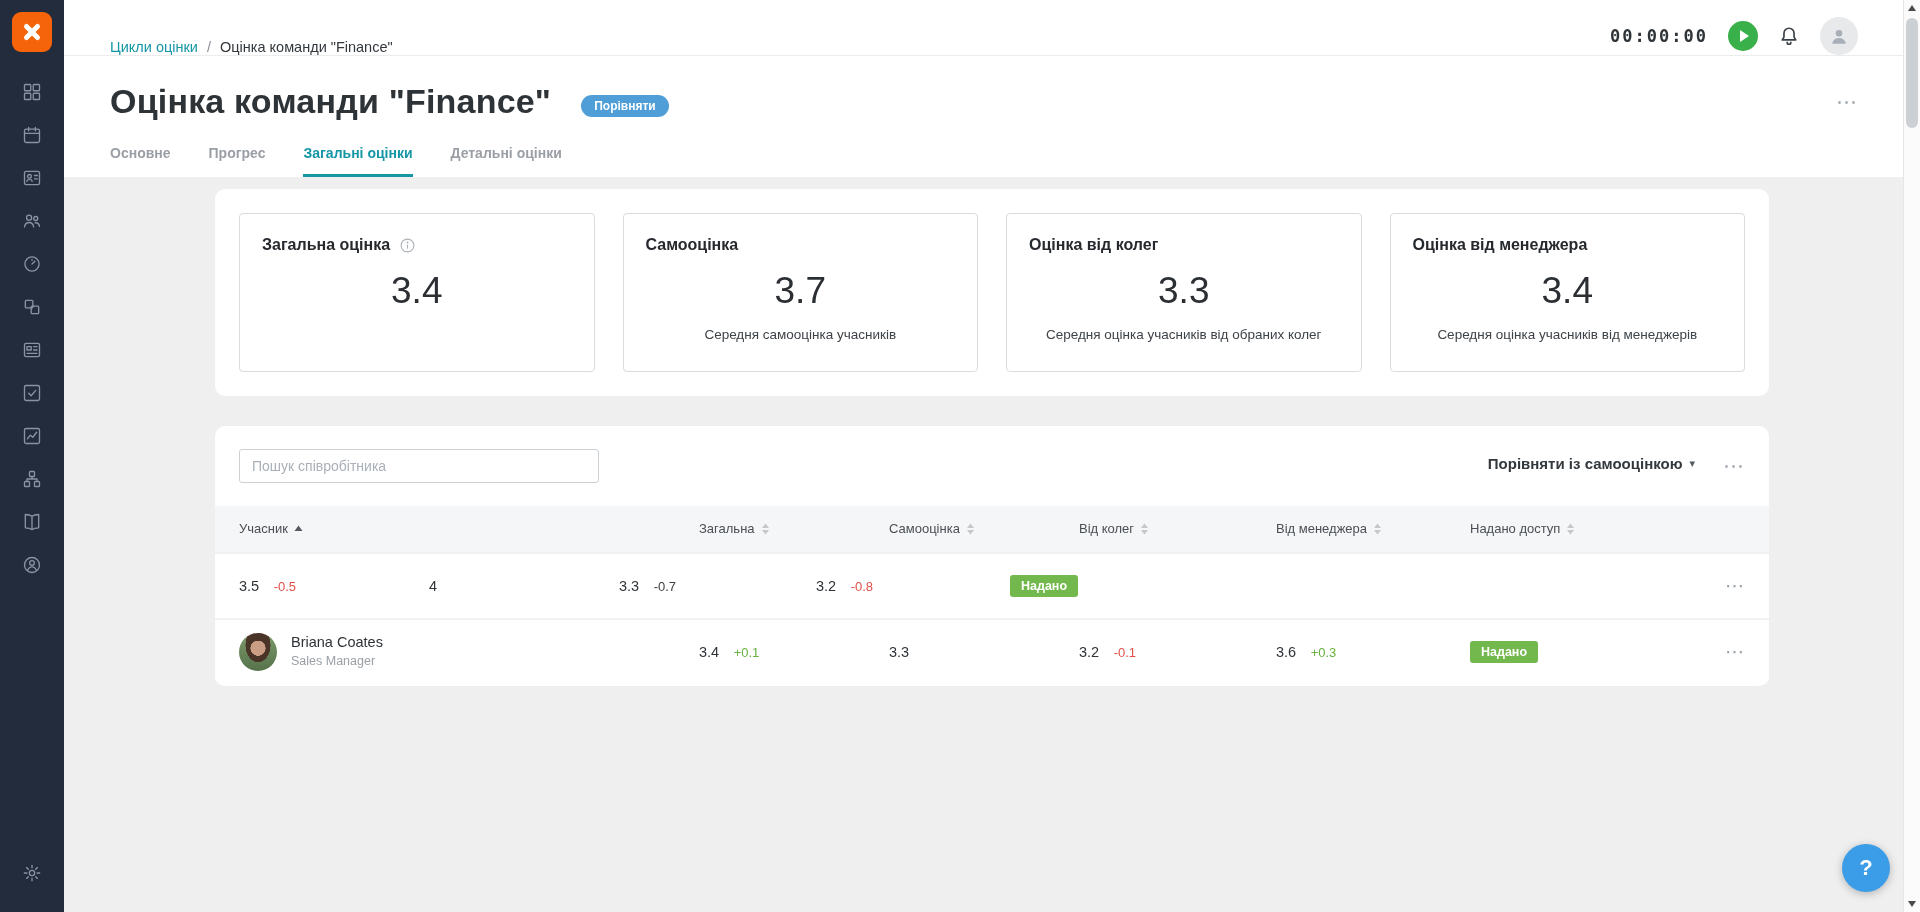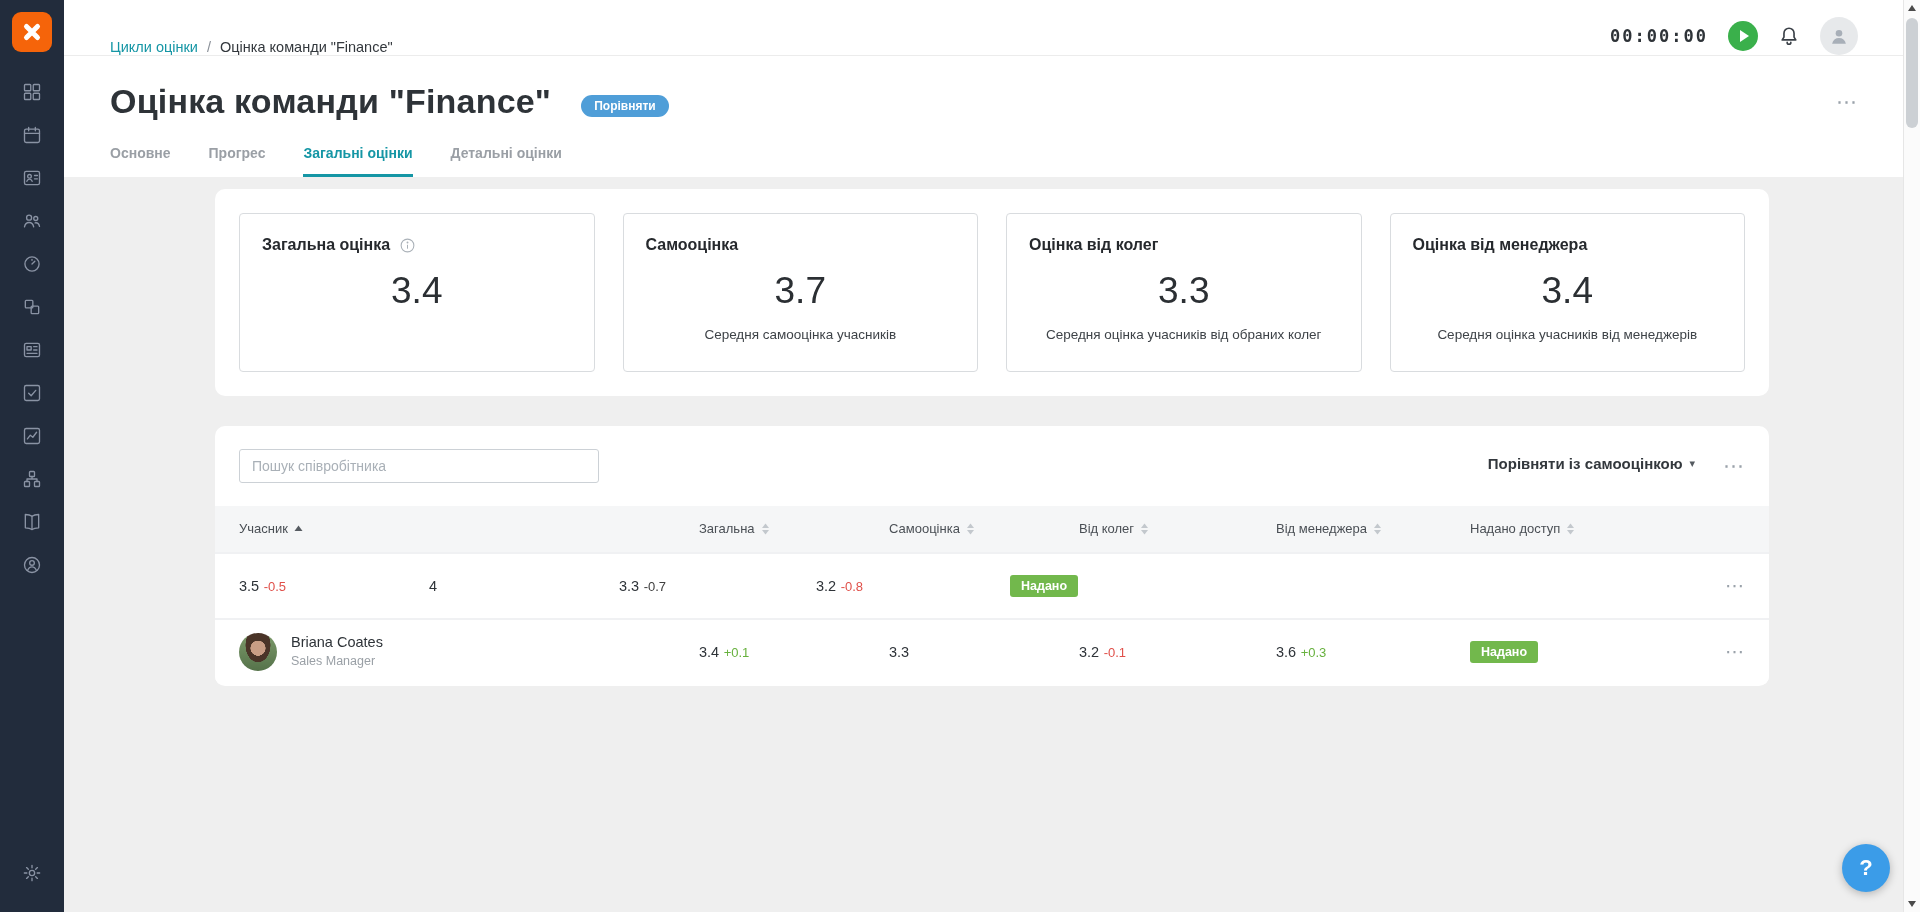--- a/index.html
+++ b/index.html
@@ -125,21 +125,21 @@
   }
   .avatar.photo {
     background:
       radial-gradient(circle at 50% 40%, #c99e85 0 25%, rgba(0,0,0,0) 26%),
       radial-gradient(ellipse at 50% 32%, #4a3428 0 46%, rgba(0,0,0,0) 47%),
       linear-gradient(180deg, #7d9b6b 0%, #55724a 100%);
   }
   .p-name { font-size:14.5px; color:#2e3338; line-height:1.35; }
   .p-role { font-size:12.5px; color:#9aa0a6; line-height:1.35; }
   .score { font-size:14.5px; color:#2e3338; }
-  .delta { font-size:13px; }
+  .delta { font-size:13px; margin-left:10px; }
   .access-badge {
     display:inline-block; background:#72b84c; color:#fff; font-size:12.5px; font-weight:700;
     padding:4px 11px; border-radius:3px;
   }
   .row-more { background:none; border:none; color:#9aa2aa; font-size:19px; cursor:pointer; letter-spacing:1px; }
 
   
   .help-btn {
     position:fixed; right:30px; bottom:20px; width:48px; height:48px; border-radius:50%;
     background:#3b9ce8; color:#fff; font-size:22px; font-weight:700; border:none; cursor:pointer;

